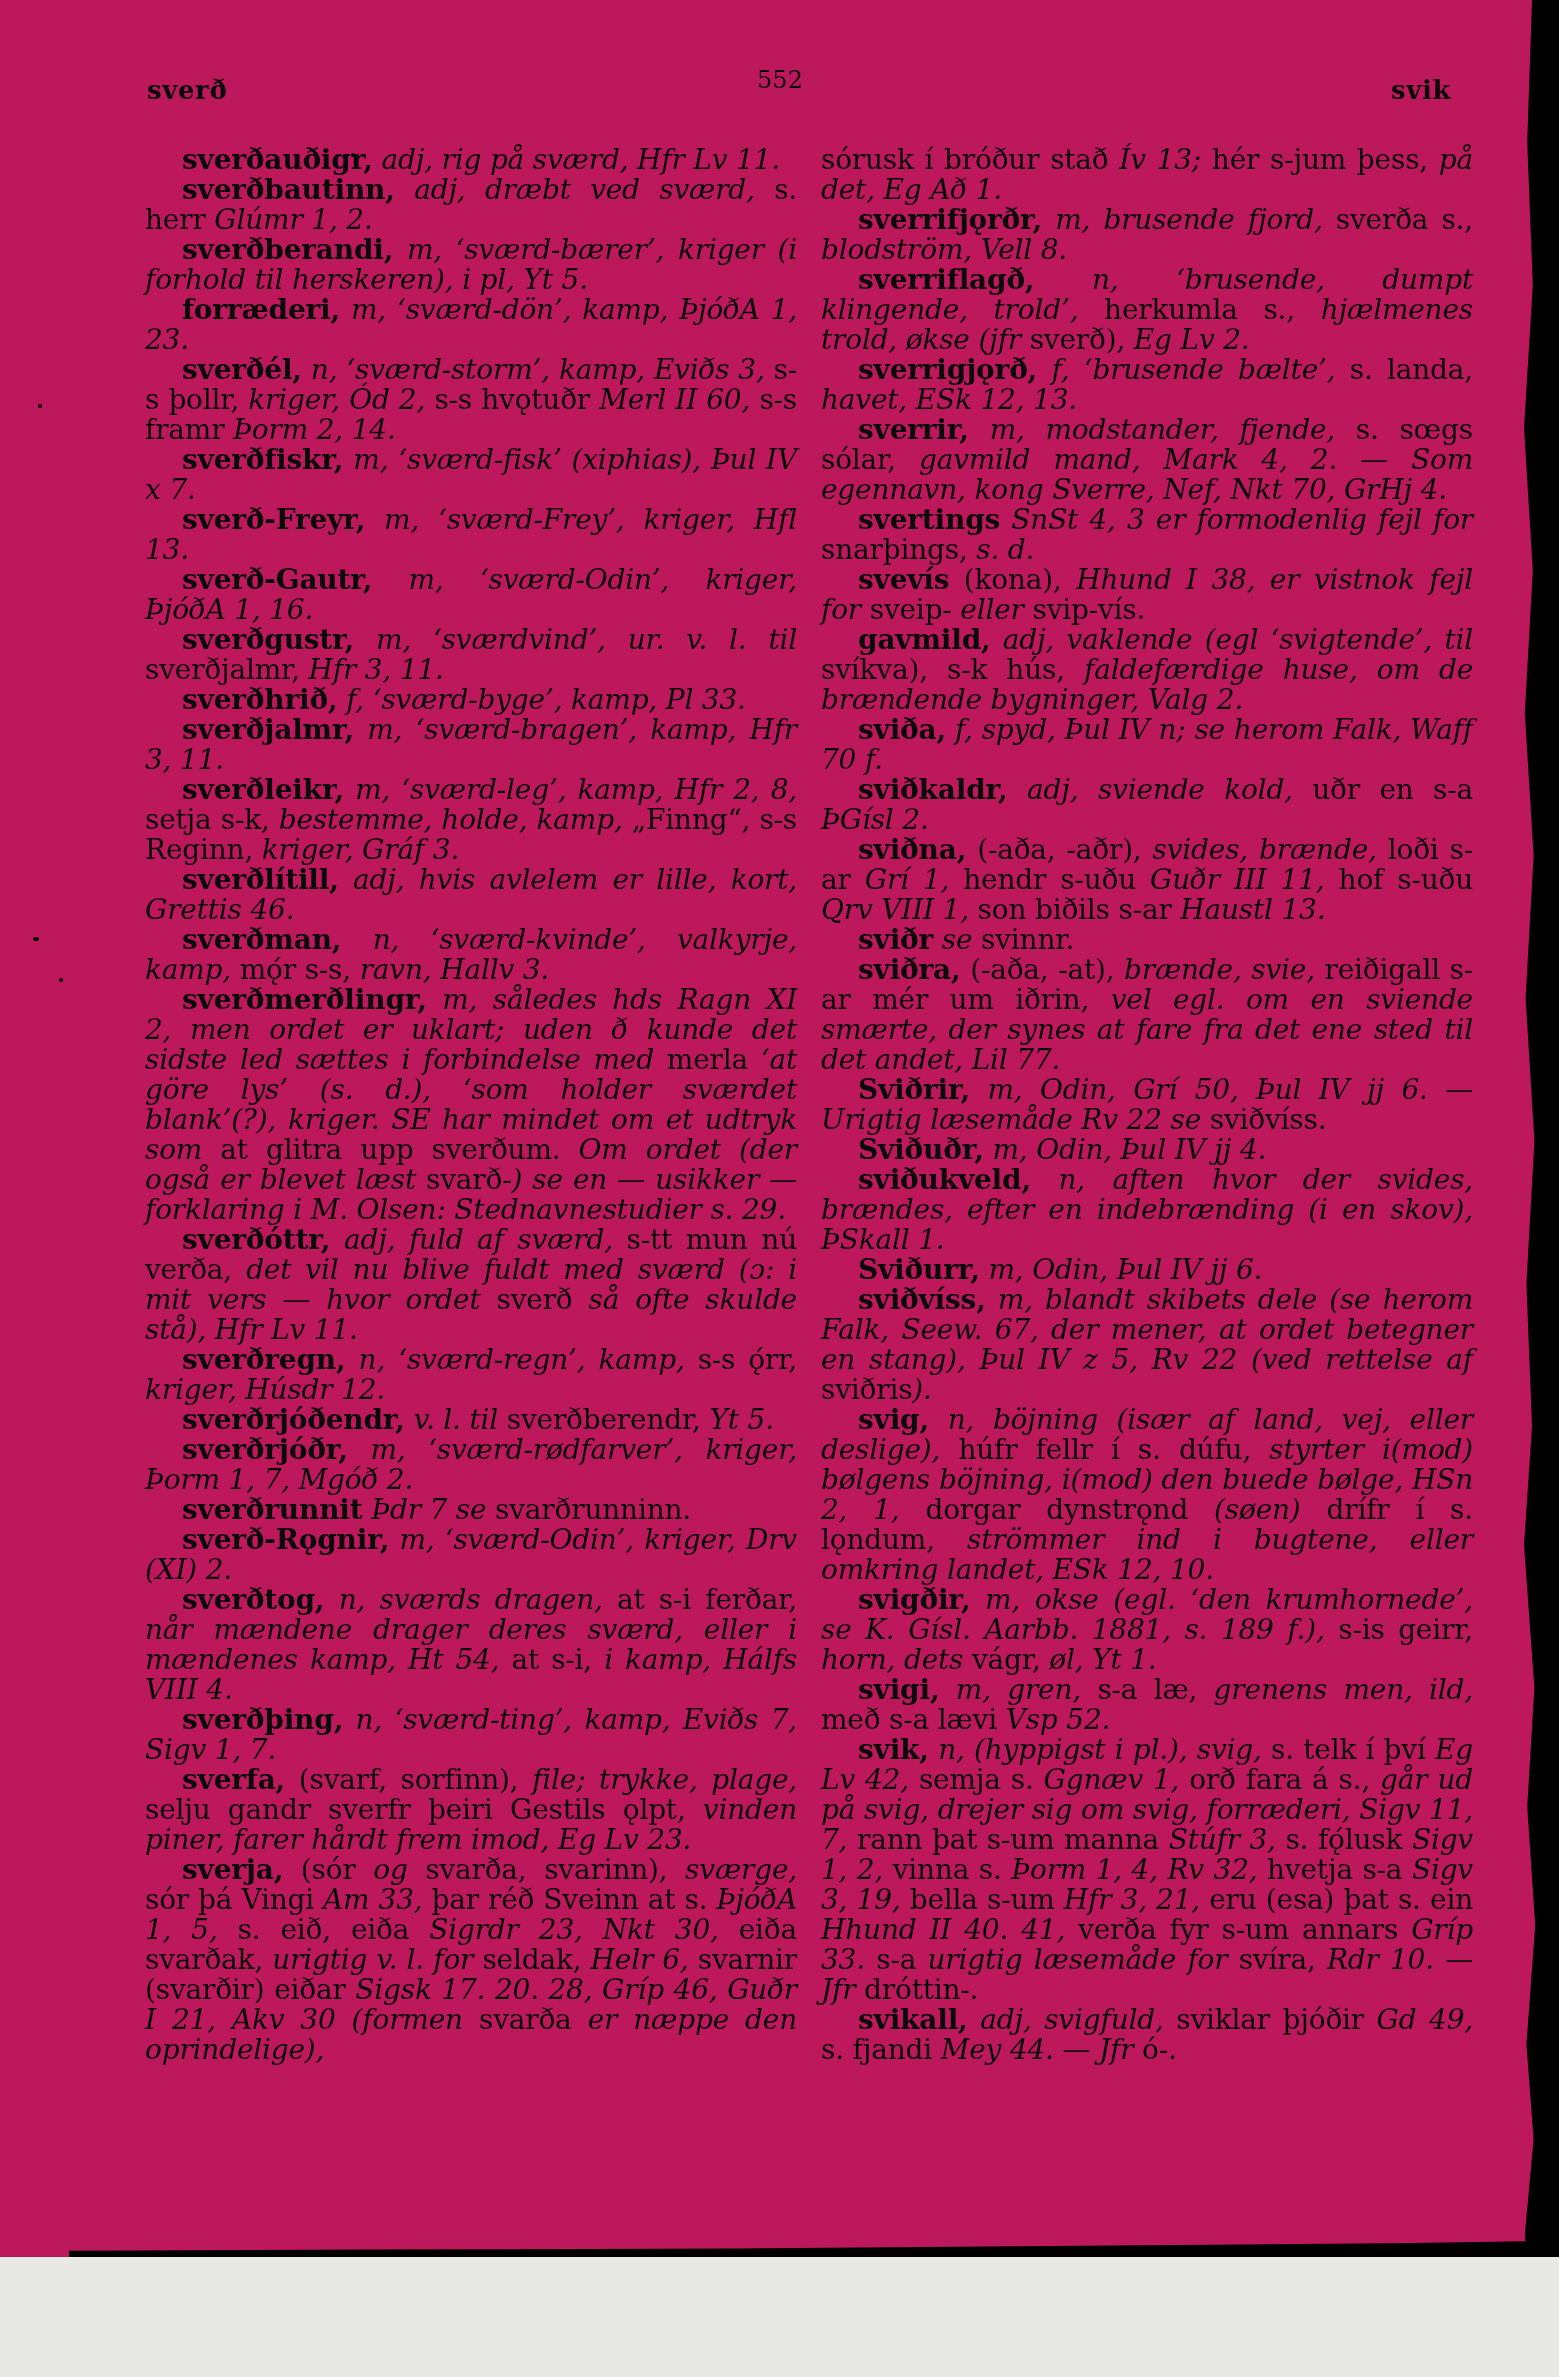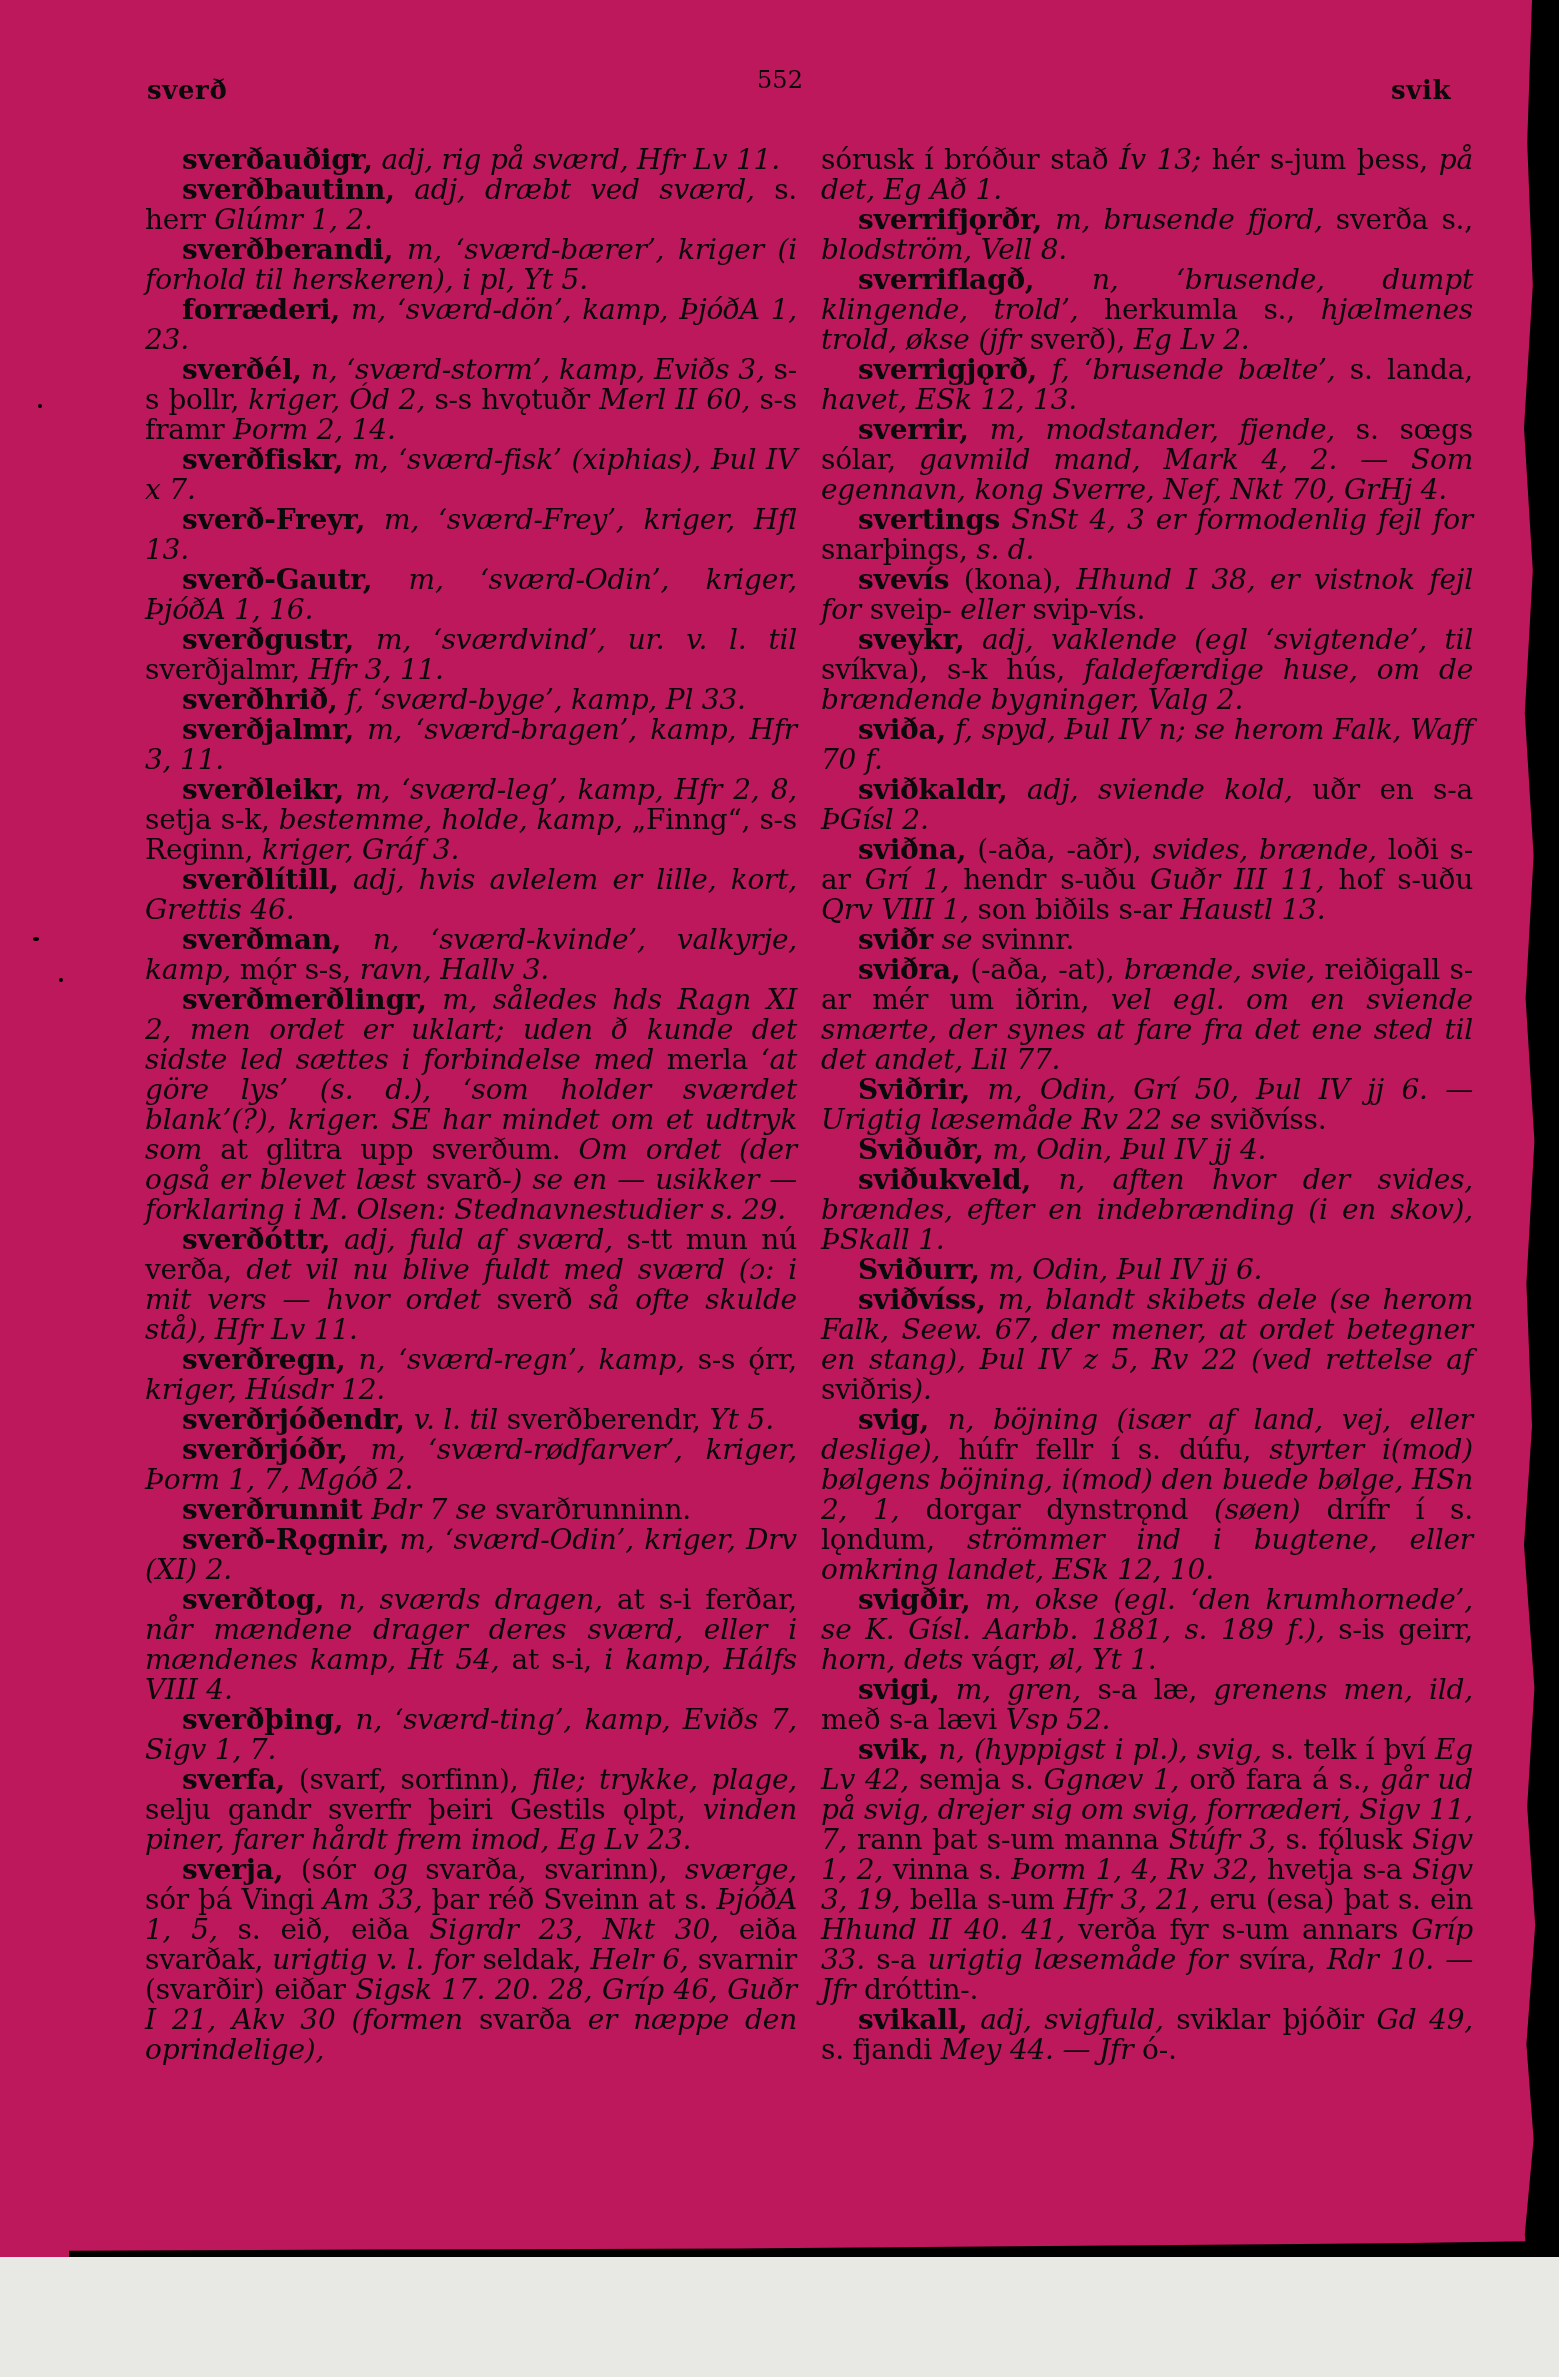--- a/index.html
+++ b/index.html
@@ -81,21 +81,21 @@
       <p class="entry"><span class="b">sverja,</span><span class="n"> (sór </span><span class="i">og</span><span class="n"> svarða, svarinn), </span><span class="i">sværge,</span><span class="n"> sór þá Vingi </span><span class="i">Am 33,</span><span class="n"> þar réð Sveinn at s. </span><span class="i">ÞjóðA 1, 5,</span><span class="n"> s. eið, eiða </span><span class="i">Sigrdr 23, Nkt 30,</span><span class="n"> eiða svarðak, </span><span class="i">urigtig v. l. for</span><span class="n"> seldak, </span><span class="i">Helr 6,</span><span class="n"> svarnir (svarðir) eiðar </span><span class="i">Sigsk 17. 20. 28, Gríp 46, Guðr I 21, Akv 30 (formen</span><span class="n"> svarða </span><span class="i">er næppe den oprindelige),</span></p>
     </div>
   <div class="column col-right">
       <p class="entry noindent"><span class="n">sórusk í bróður stað </span><span class="i">Ív 13;</span><span class="n"> hér s-jum þess, </span><span class="i">på det, Eg Að 1.</span></p>
       <p class="entry"><span class="b">sverrifjǫrðr,</span><span class="i"> m, brusende fjord,</span><span class="n"> sverða s., </span><span class="i">blodström, Vell 8.</span></p>
       <p class="entry"><span class="b">sverriflagð,</span><span class="i"> n, ‘brusende, dumpt klingende, trold’,</span><span class="n"> herkumla s., </span><span class="i">hjælmenes trold, økse (jfr</span><span class="n"> sverð), </span><span class="i">Eg Lv 2.</span></p>
       <p class="entry"><span class="b">sverrigjǫrð,</span><span class="i"> f, ‘brusende bælte’,</span><span class="n"> s. landa, </span><span class="i">havet, ESk 12, 13.</span></p>
       <p class="entry"><span class="b">sverrir,</span><span class="i"> m, modstander, fjende,</span><span class="n"> s. sœgs sólar, </span><span class="i">gavmild mand, Mark 4, 2. — Som egennavn, kong Sverre, Nef, Nkt 70, GrHj 4.</span></p>
       <p class="entry"><span class="b">svertings</span><span class="i"> SnSt 4, 3 er formodenlig fejl for</span><span class="n"> snarþings, </span><span class="i">s. d.</span></p>
       <p class="entry"><span class="b">svevís</span><span class="n"> (kona), </span><span class="i">Hhund I 38, er vistnok fejl for</span><span class="n"> sveip- </span><span class="i">eller</span><span class="n"> svip-vís.</span></p>
-      <p class="entry"><span class="b">sveykr,</span><span class="i"> adj, vaklende (egl ‘svigtende’, til</span><span class="n"> svíkva), s-k hús, </span><span class="i">faldefærdige huse, om de brændende bygninger, Valg 2.</span></p>
+      <p class="entry"><span class="b">gavmild,</span><span class="i"> adj, vaklende (egl ‘svigtende’, til</span><span class="n"> svíkva), s-k hús, </span><span class="i">faldefærdige huse, om de brændende bygninger, Valg 2.</span></p>
       <p class="entry"><span class="b">sviða,</span><span class="i"> f, spyd, Þul IV n; se herom Falk, Waff 70 f.</span></p>
       <p class="entry"><span class="b">sviðkaldr,</span><span class="i"> adj, sviende kold,</span><span class="n"> uðr en s-a </span><span class="i">ÞGísl 2.</span></p>
       <p class="entry"><span class="b">sviðna,</span><span class="n"> (-aða, -aðr), </span><span class="i">svides, brænde,</span><span class="n"> loði s-ar </span><span class="i">Grí 1,</span><span class="n"> hendr s-uðu </span><span class="i">Guðr III 11,</span><span class="n"> hof s-uðu </span><span class="i">Qrv VIII 1,</span><span class="n"> son biðils s-ar </span><span class="i">Haustl 13.</span></p>
       <p class="entry"><span class="b">sviðr</span><span class="i"> se</span><span class="n"> svinnr.</span></p>
       <p class="entry"><span class="b">sviðra,</span><span class="n"> (-aða, -at), </span><span class="i">brænde, svie,</span><span class="n"> reiðigall s-ar mér um iðrin, </span><span class="i">vel egl. om en sviende smærte, der synes at fare fra det ene sted til det andet, Lil 77.</span></p>
       <p class="entry"><span class="b">Sviðrir,</span><span class="i"> m, Odin, Grí 50, Þul IV jj 6. — Urigtig læsemåde Rv 22 se</span><span class="n"> sviðvíss.</span></p>
       <p class="entry"><span class="b">Sviðuðr,</span><span class="i"> m, Odin, Þul IV jj 4.</span></p>
       <p class="entry"><span class="b">sviðukveld,</span><span class="i"> n, aften hvor der svides, brændes, efter en indebrænding (i en skov), ÞSkall 1.</span></p>
       <p class="entry"><span class="b">Sviðurr,</span><span class="i"> m, Odin, Þul IV jj 6.</span></p>
       <p class="entry"><span class="b">sviðvíss,</span><span class="i"> m, blandt skibets dele (se herom Falk, Seew. 67, der mener, at ordet betegner en stang), Þul IV z 5, Rv 22 (ved rettelse af</span><span class="n"> sviðris</span><span class="i">).</span></p>

